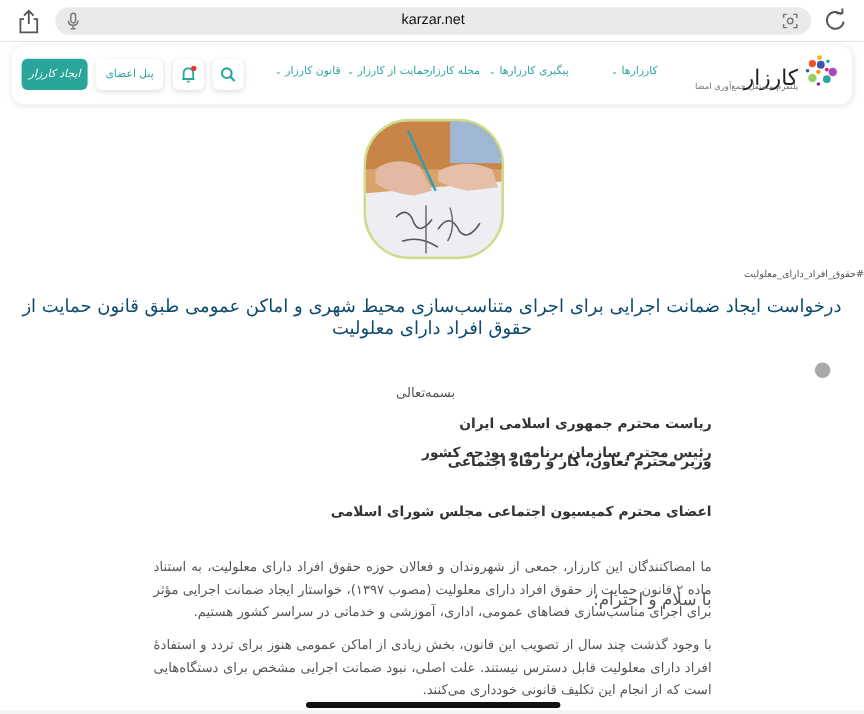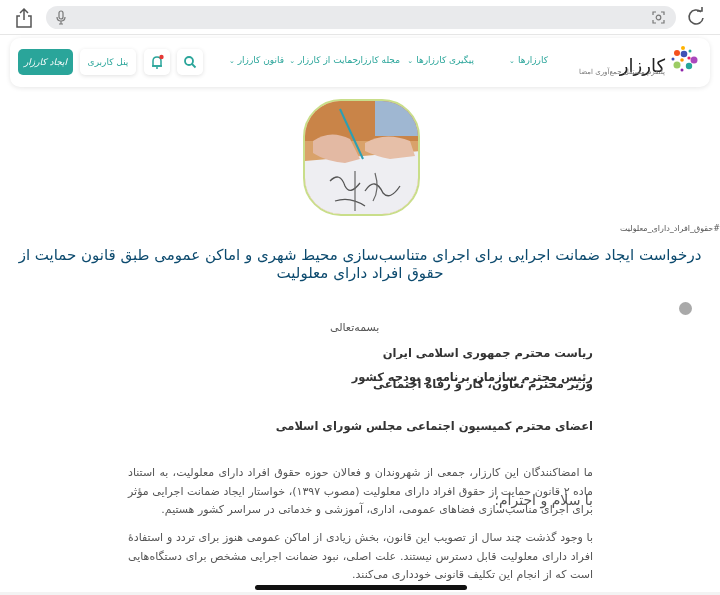--- a/index.html
+++ b/index.html
@@ -50,20 +50,21 @@
 <div class="browser-bar">
   <svg class="share-btn" viewBox="0 0 20 22">
     <path d="M10 2 L10 13 M6 6 L10 2 L14 6" stroke="#555" stroke-width="1.5" fill="none"></path>
     <path d="M6 9 L3 9 L3 20 L17 20 L17 9 L14 9" stroke="#555" stroke-width="1.5" fill="none"></path>
   </svg>
   <div class="url-pill">
     <svg class="mic" viewBox="0 0 14 15">
       <rect x="5" y="1" width="4" height="8" rx="2" fill="none" stroke="#777" stroke-width="1.2"></rect>
       <path d="M3 7 Q3 11 7 11 Q11 11 11 7 M7 11 L7 14 M5 14 L9 14" stroke="#777" stroke-width="1.2" fill="none"></path>
     </svg>
+    <div class="url-text">karzar.net</div>
     <svg class="lens" viewBox="0 0 15 15">
       <path d="M2 5 L2 2 L5 2 M10 2 L13 2 L13 5 M13 10 L13 13 L10 13 M5 13 L2 13 L2 10" stroke="#777" stroke-width="1.2" fill="none"></path>
       <circle cx="7.5" cy="7.5" r="2.3" stroke="#777" stroke-width="1.2" fill="none"></circle>
     </svg>
   </div>
   <svg class="reload" viewBox="0 0 22 22">
     <path d="M16 6 A7 7 0 1 0 18 12" stroke="#555" stroke-width="1.6" fill="none"></path>
     <path d="M12 5 L17 5 L17 1" stroke="#555" stroke-width="1.6" fill="none"></path>
   </svg>
 </div>
@@ -108,21 +109,21 @@
       <path d="M15 15 L18.5 18.5" stroke="#2aa59a" stroke-width="1.8"></path>
     </svg>
   </div>
   <div class="btn-sq" style="left:134px;">
     <svg viewBox="0 0 26 26" width="26" height="26">
       <path d="M9 17 L9 12 Q9 8 13 8 Q17 8 17 12 L17 17 Z" stroke="#2aa59a" stroke-width="1.5" fill="none"></path>
       <path d="M8 17 L18 17 M12 19 L14 19" stroke="#2aa59a" stroke-width="1.5"></path>
       <circle cx="17.5" cy="8" r="2.2" fill="#e53935"></circle>
     </svg>
   </div>
-  <div class="btn-panel">پنل کاربری</div>
+  <div class="btn-panel">پنل اعضای</div>
   <div class="btn-create">ایجاد کارزار</div>
 </div>
 
 <div class="campaign-img">
   <svg viewBox="0 0 117 117" width="117" height="117">
     <rect width="117" height="117" fill="#d9a26a"></rect>
     <rect x="0" y="0" width="117" height="40" fill="#c98448"></rect>
     <rect x="70" y="0" width="47" height="35" fill="#9fb7d2"></rect>
     <polygon points="0,60 117,50 117,117 0,117" fill="#eeeef2"></polygon>
     <path d="M8 40 Q25 28 45 38 L55 58 L40 62 Q20 60 8 52 Z" fill="#e3b9a3"></path>

